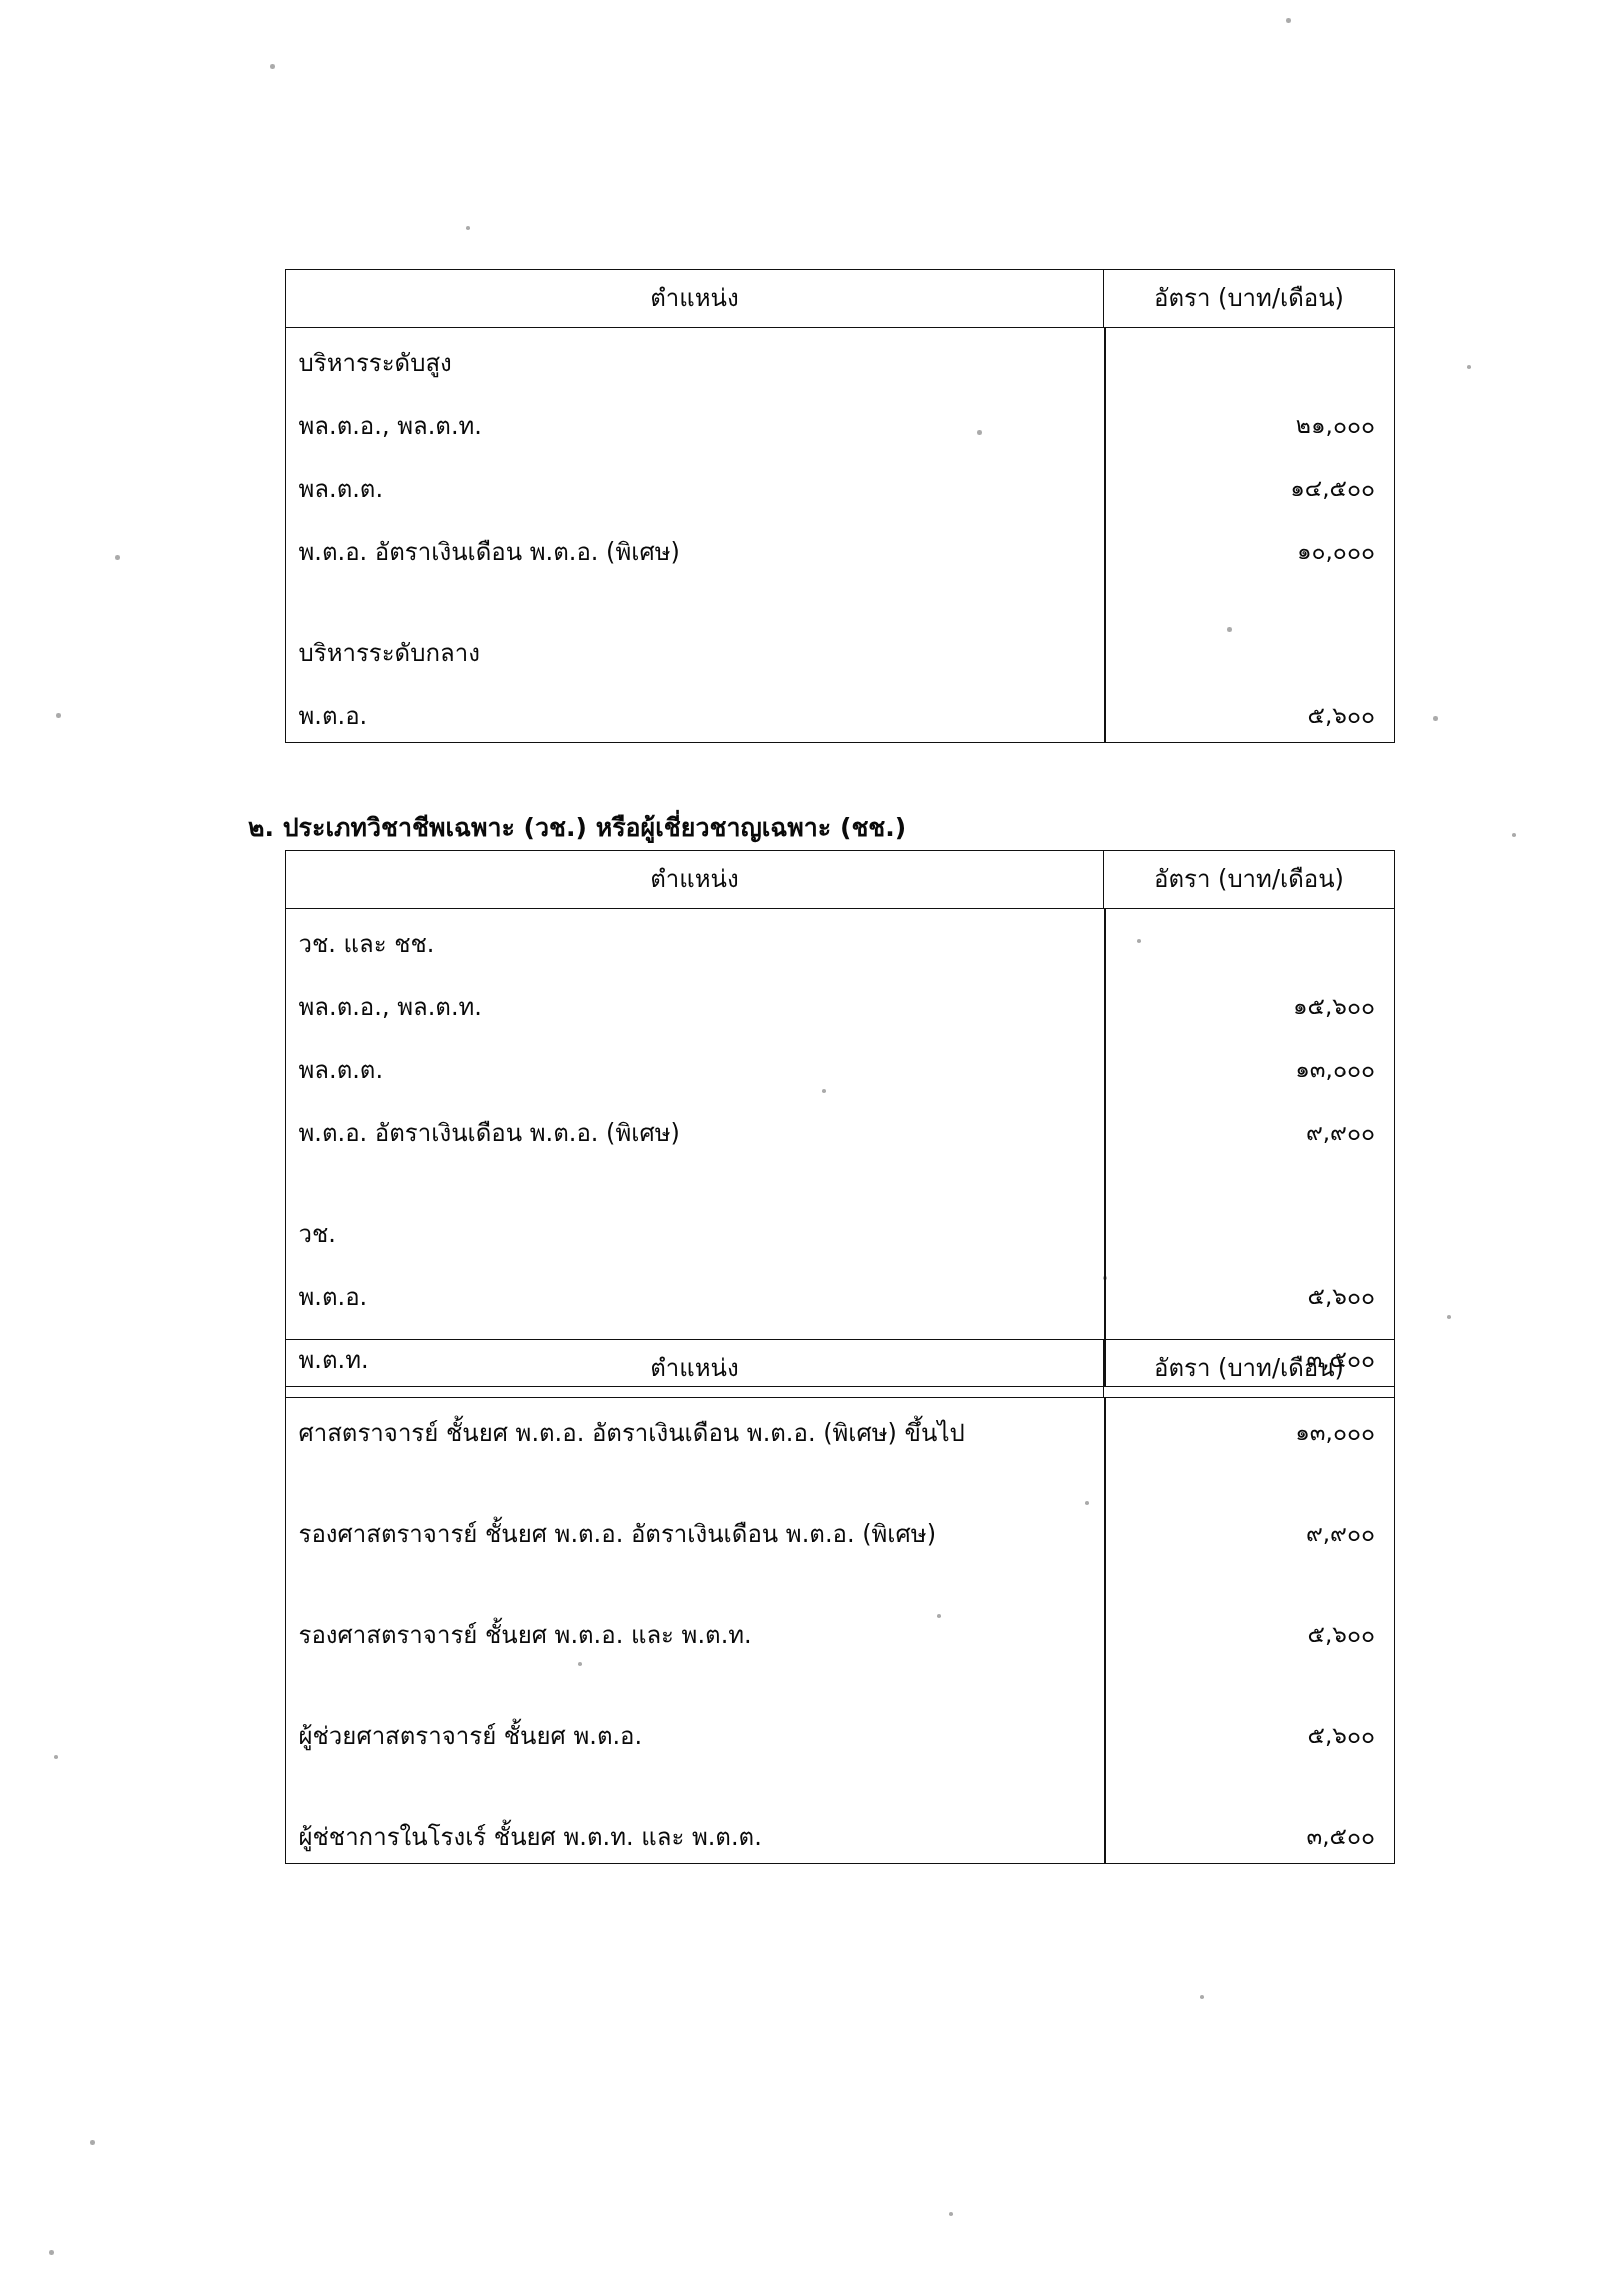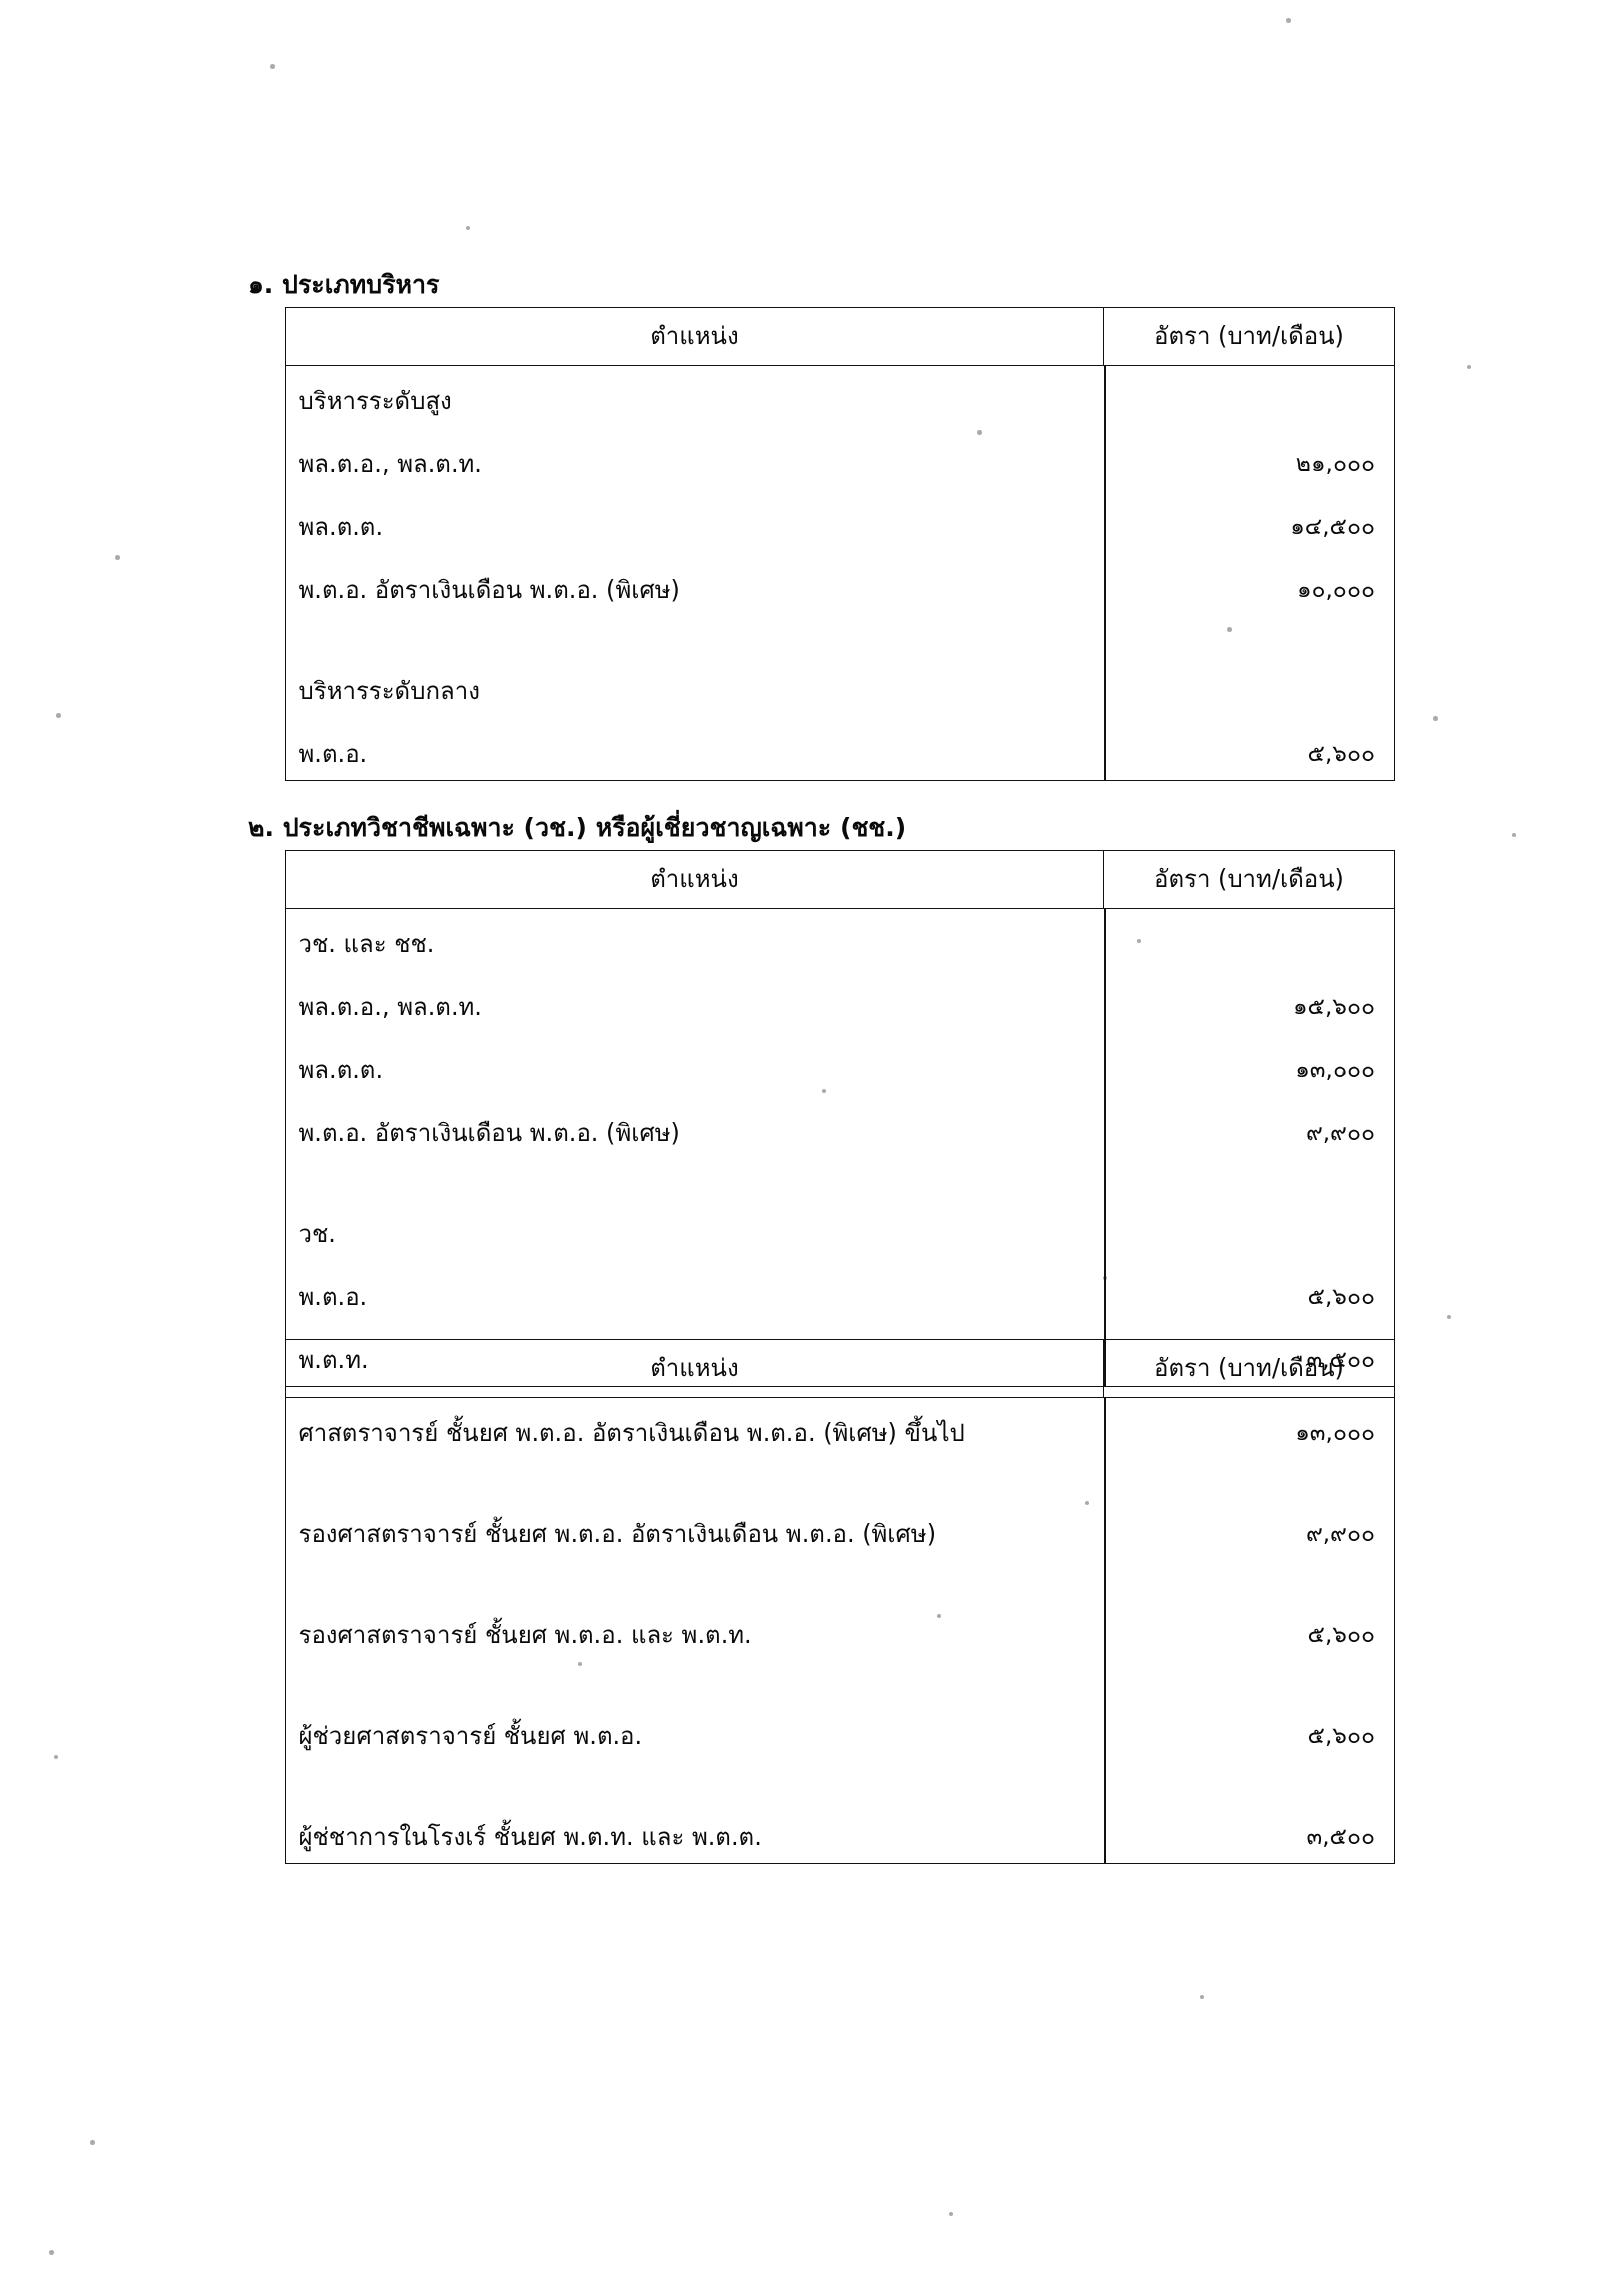--- a/index.html
+++ b/index.html
@@ -145,21 +145,20 @@
   <div class="speck" style="left:937px;top:1614px;width:3.6px;height:3.6px;"></div>
   <div class="speck" style="left:578px;top:1662px;width:3.6px;height:3.6px;"></div>
   <div class="speck" style="left:54px;top:1755px;width:3.6px;height:3.6px;"></div>
   <div class="speck" style="left:1200px;top:1995px;width:3.6px;height:3.6px;"></div>
   <div class="speck" style="left:90px;top:2140px;width:4.5px;height:4.5px;"></div>
   <div class="speck" style="left:949px;top:2212px;width:3.6px;height:3.6px;"></div>
   <div class="speck" style="left:49px;top:2250px;width:4.5px;height:4.5px;"></div>
 
 
   <div class="section" style="top:269px;">
-    <h2 class="section-heading">๑. ประเภทบริหาร</h2>
 
     <table class="rate-table">
       <colgroup>
           <col class="c-pos">
           <col class="c-rate">
         </colgroup>
       <thead>
         <tr>
           <th>ตำแหน่ง</th>
           <th>อัตรา (บาท/เดือน)</th>

